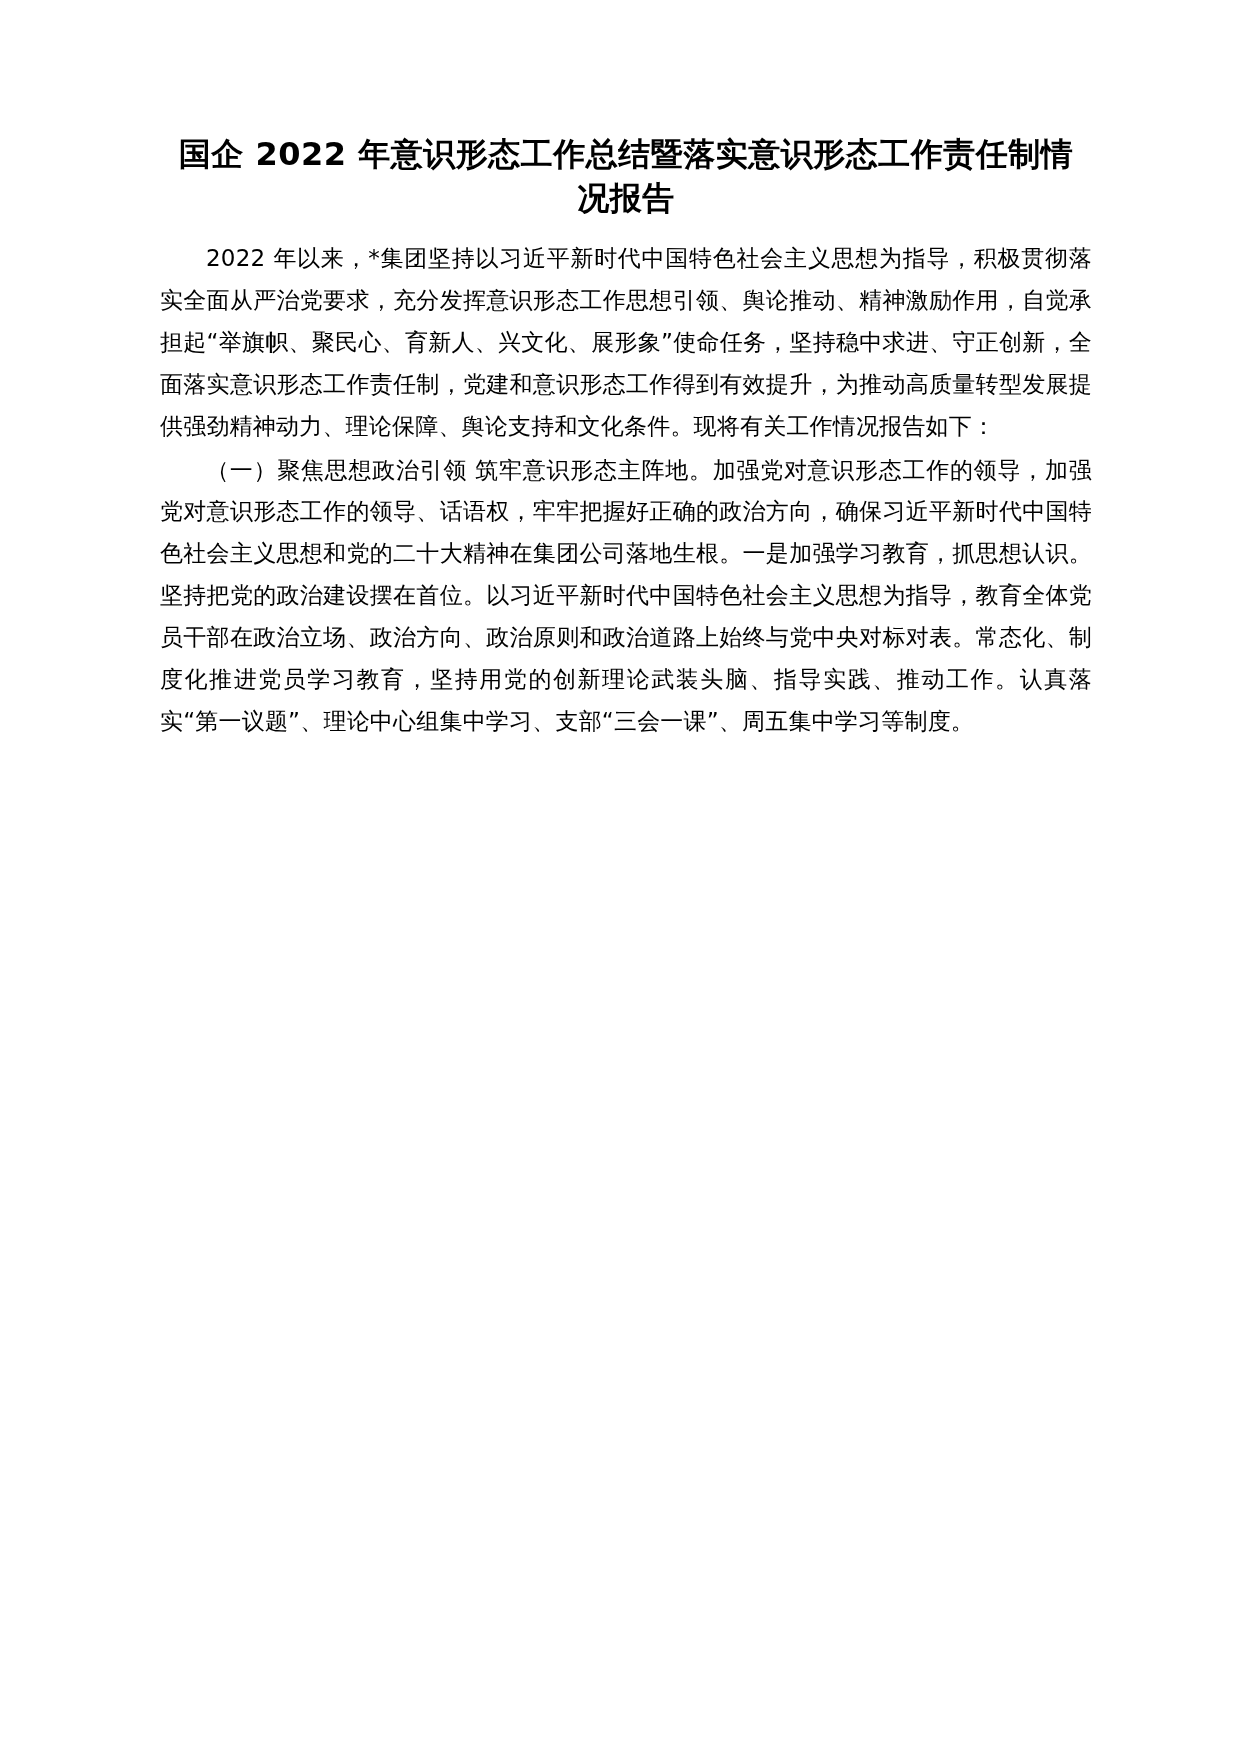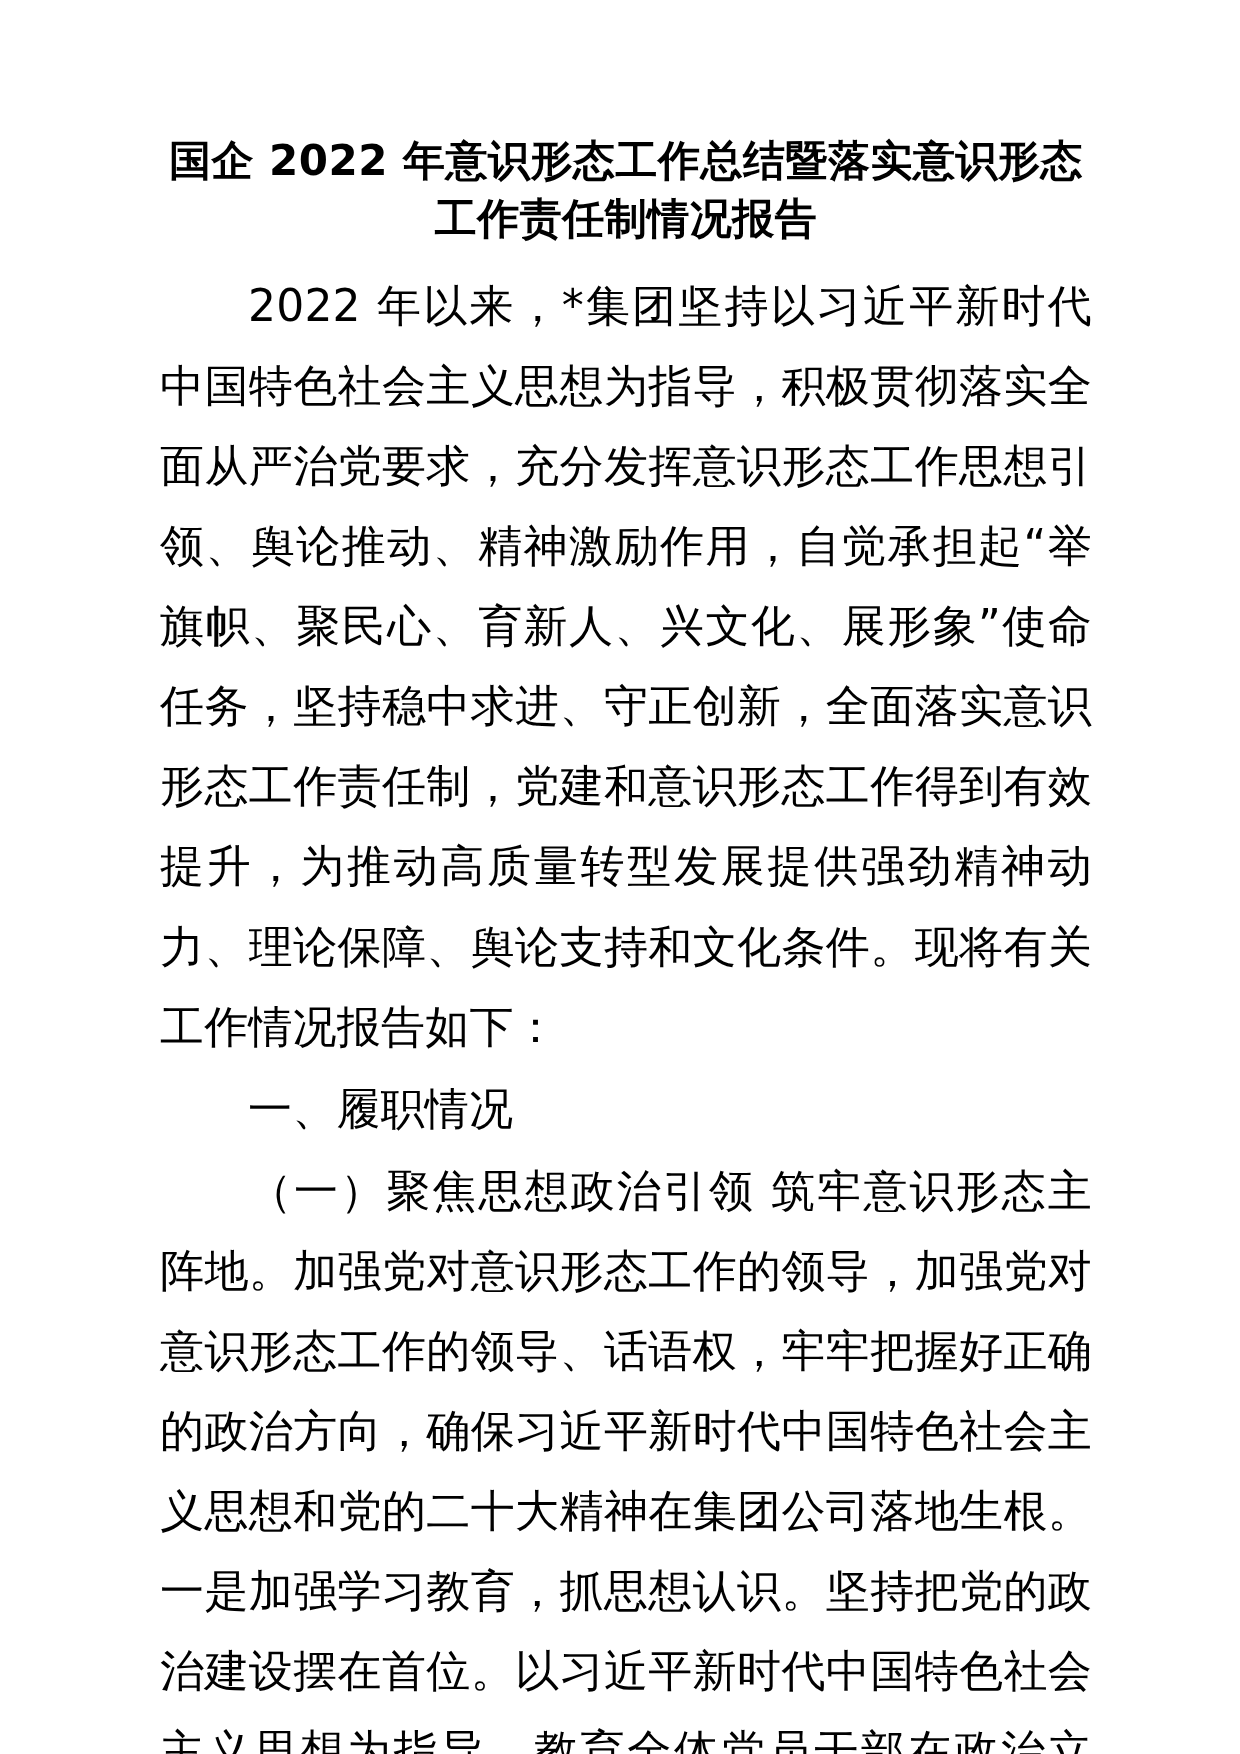--- a/index.html
+++ b/index.html
@@ -17,41 +17,40 @@
   .page {
     box-sizing: border-box;
     width: 1240px;
     height: 1754px;
     padding: 132px 148px 0 160px;
     background: #ffffff;
   }
   .doc-title {
     font-family: "DejaVu Sans", "Liberation Sans", sans-serif;
     font-weight: bold;
-    font-size: 42px;
+    font-size: 32px;
     line-height: 1.38;
     text-align: center;
     letter-spacing: 0.5px;
     margin: 0 0 18px 0;
     padding: 0 6px;
     color: #000000;
   }
   .para {
     font-family: "DejaVu Sans", "Liberation Sans", sans-serif;
-    font-size: 44px;
+    font-size: 23px;
     line-height: 1.82;
     text-align: justify;
     text-justify: inter-ideograph;
     text-indent: 2em;
     margin: 0 0 2px 0;
     color: #000000;
     letter-spacing: 0.2px;
   }
 </style>
 </head>
 <body>
 
 <div class="page">
   <h1 class="doc-title">国企 2022 年意识形态工作总结暨落实意识形态工作责任制情况报告</h1>
   <p class="para">2022 年以来，*集团坚持以习近平新时代中国特色社会主义思想为指导，积极贯彻落实全面从严治党要求，充分发挥意识形态工作思想引领、舆论推动、精神激励作用，自觉承担起“举旗帜、聚民心、育新人、兴文化、展形象”使命任务，坚持稳中求进、守正创新，全面落实意识形态工作责任制，党建和意识形态工作得到有效提升，为推动高质量转型发展提供强劲精神动力、理论保障、舆论支持和文化条件。现将有关工作情况报告如下：</p>
-  <p class="para">一、履职情况</p>
   <p class="para">（一）聚焦思想政治引领 筑牢意识形态主阵地。加强党对意识形态工作的领导，加强党对意识形态工作的领导、话语权，牢牢把握好正确的政治方向，确保习近平新时代中国特色社会主义思想和党的二十大精神在集团公司落地生根。一是加强学习教育，抓思想认识。坚持把党的政治建设摆在首位。以习近平新时代中国特色社会主义思想为指导，教育全体党员干部在政治立场、政治方向、政治原则和政治道路上始终与党中央对标对表。常态化、制度化推进党员学习教育，坚持用党的创新理论武装头脑、指导实践、推动工作。认真落实“第一议题”、理论中心组集中学习、支部“三会一课”、周五集中学习等制度。</p>
 </div>
 
 </body></html>

